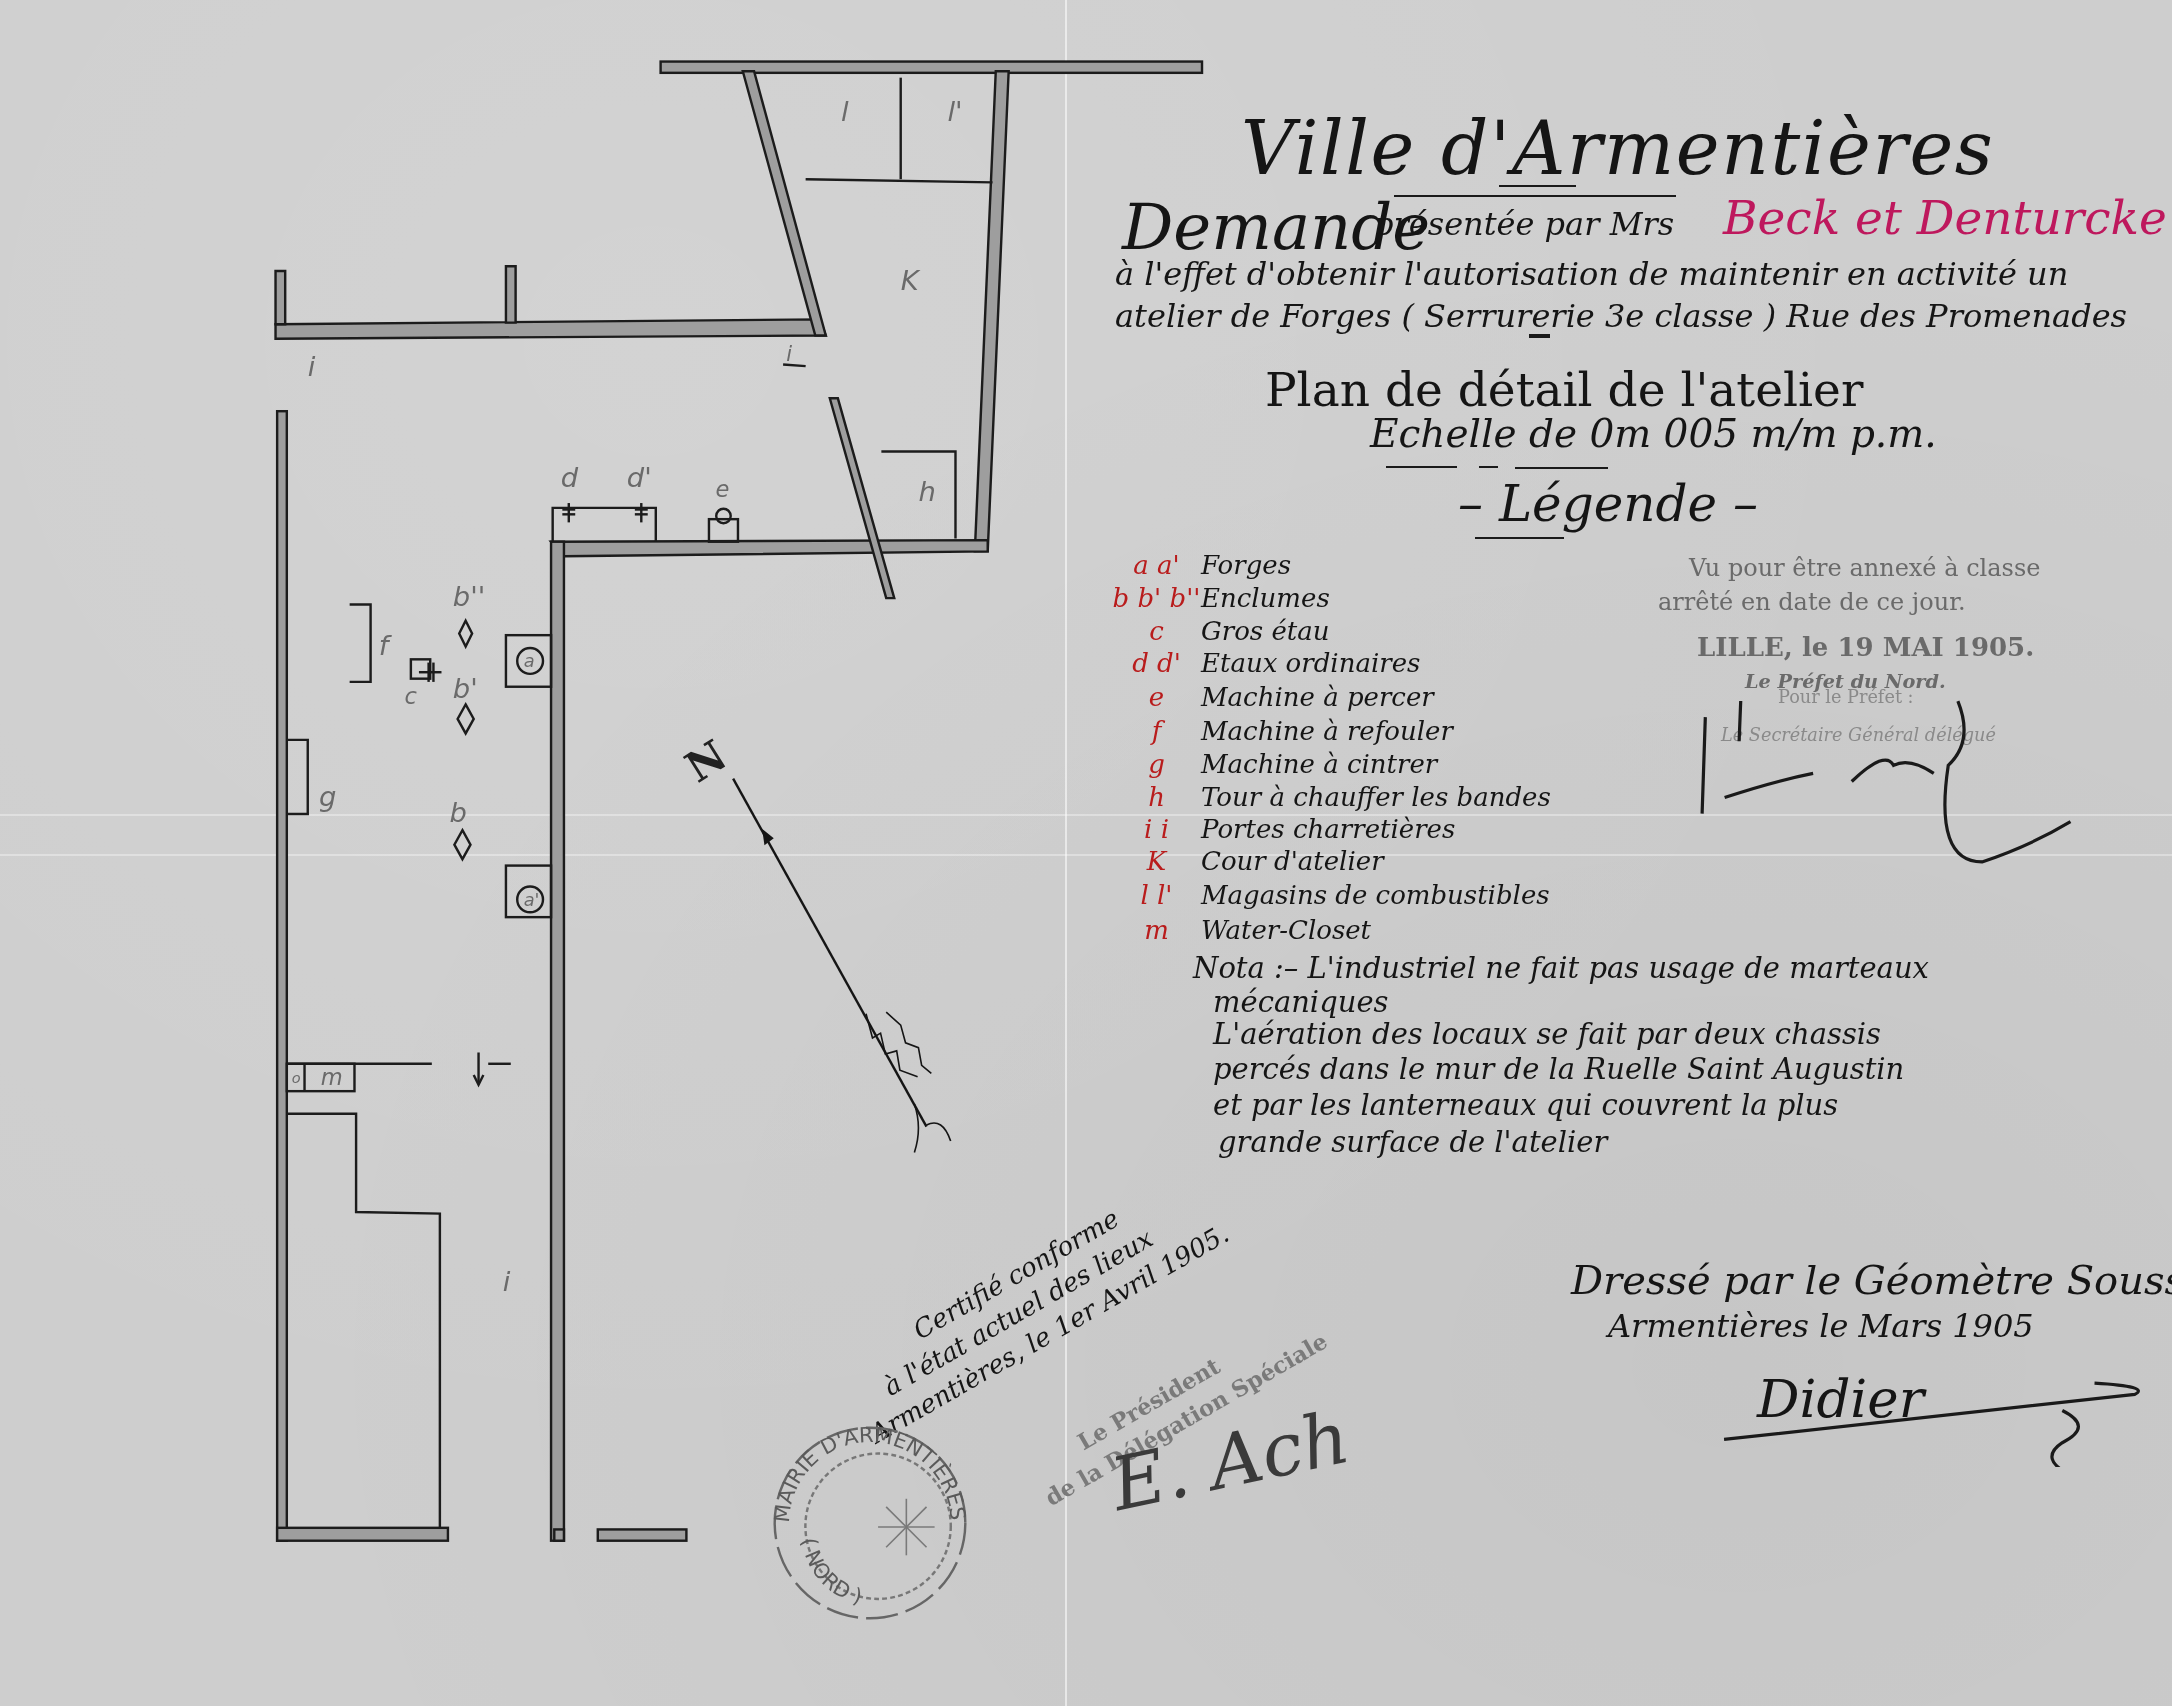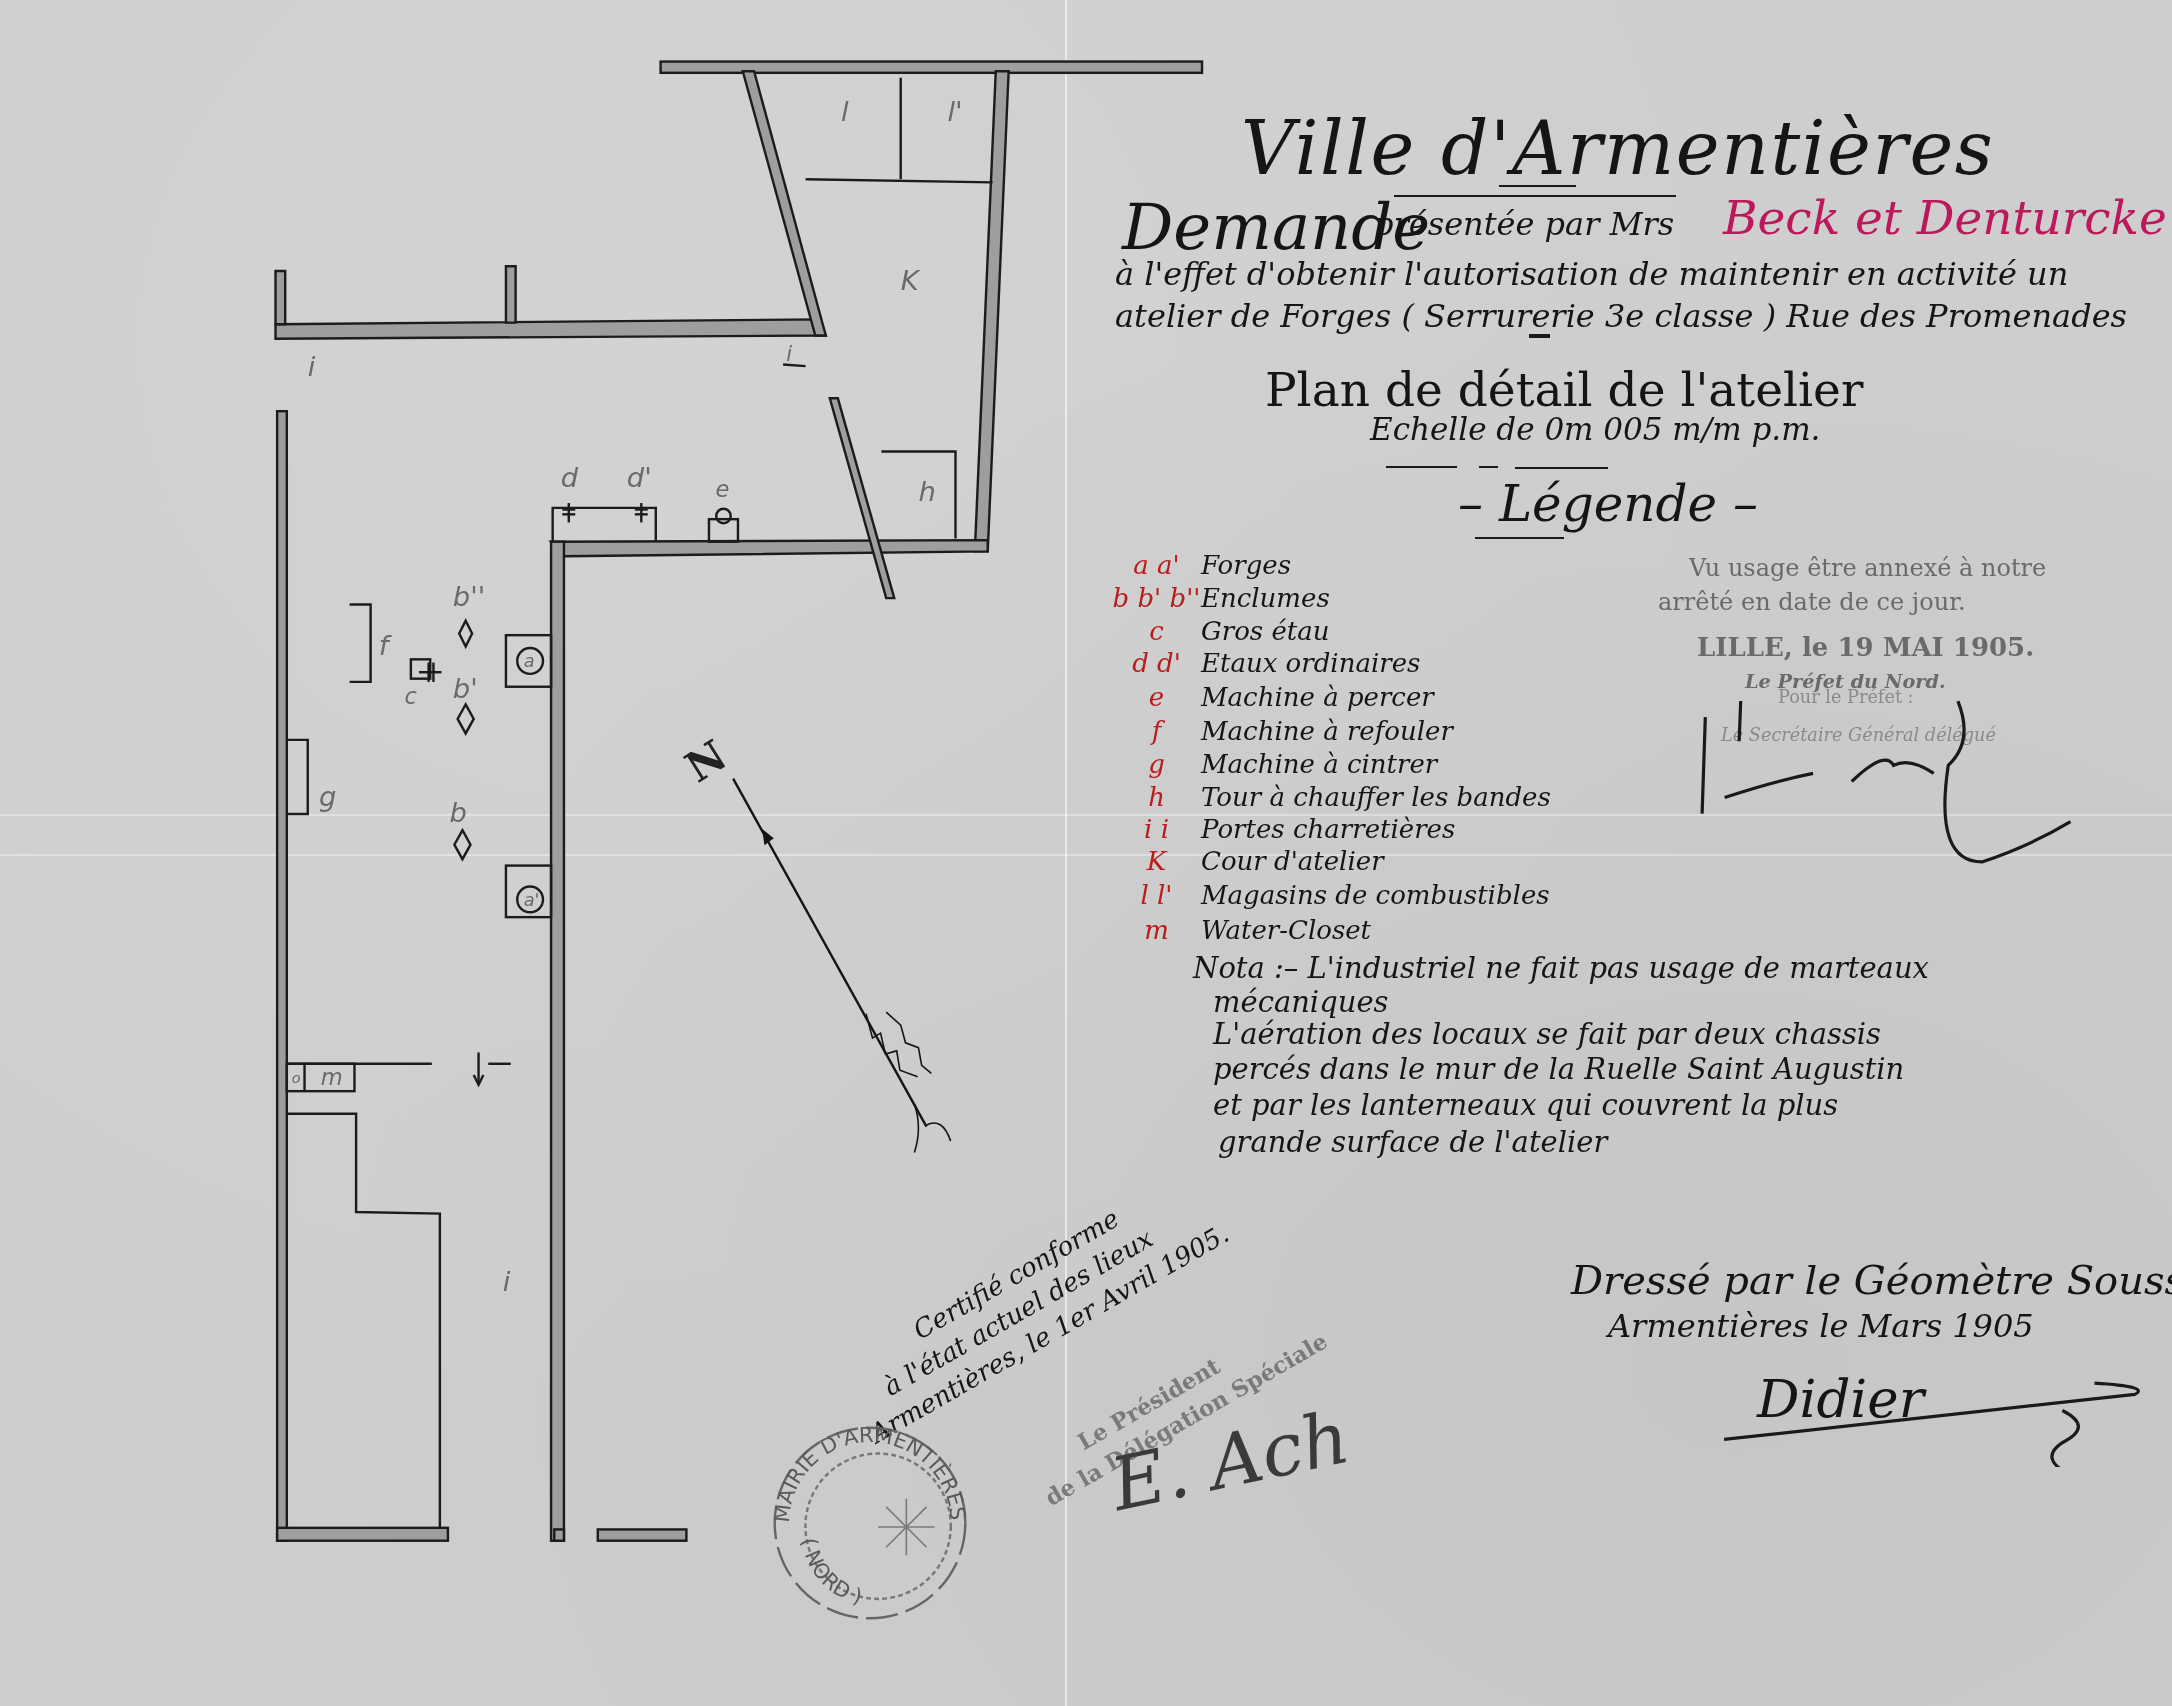--- a/index.html
+++ b/index.html
@@ -22,21 +22,21 @@
   .abs { position: absolute; white-space: nowrap; }
   .script { font-family: "DejaVu Serif", serif; font-style: italic; }
   .title {
     left: 1241px; top: 105px; font-size: 74px; letter-spacing: 1.6px;
   }
   .rule { position: absolute; height: 3.2px; background: #1a1a1a; }
   .req-line { font-size: 32px; font-style: italic; }
   .req-demande { font-size: 64px; font-style: italic; }
   .req-names { font-size: 47px; font-style: italic; color: #be185d; }
   .plan-title { left: 1265px; top: 362px; font-size: 47px; }
-  .scale { left: 1370px; top: 411px; font-size: 31px; font-style: italic; }
+  .scale { left: 1370px; top: 411px; font-size: 39px; font-style: italic; }
   .legend-title { left: 1458px; top: 475px; font-size: 50px; font-style: italic; }
   .legend-row { position: absolute; left: 1112px; font-size: 26px; font-style: italic; }
   .legend-row .key { display: inline-block; width: 89px; color: #b91c1c; text-align: center; }
   .legend-row .val { display: inline-block; }
   .nota { position: absolute; left: 1193px; font-size: 29px; font-style: italic; }
   .stamp-text { font-family: "DejaVu Serif", serif; color: #6a6a6a; font-size: 24px; }
   .signature { font-style: italic; font-size: 37px; }
   .plan-label { font-family: "DejaVu Sans", sans-serif; fill: #6a6a6a; font-style: italic; }
 </style>
 </head>
@@ -195,21 +195,21 @@
 <div>
   <div class="nota" style="top:951px">Nota :– L'industriel ne fait pas usage de marteaux</div>
   <div class="nota" style="top:985px; left:1213px">mécaniques</div>
   <div class="nota" style="top:1017px; left:1213px">L'aération des locaux se fait par deux chassis</div>
   <div class="nota" style="top:1052px; left:1213px">percés dans le mur de la Ruelle Saint Augustin</div>
   <div class="nota" style="top:1088px; left:1213px">et par les lanterneaux qui couvrent la plus</div>
   <div class="nota" style="top:1125px; left:1218px">grande surface de l'atelier</div>
 </div>
 
 <div>
-  <div class="abs stamp-text" style="left:1689px; top:554px;">Vu usage être annexé à notre</div>
+  <div class="abs stamp-text" style="left:1689px; top:554px;">Vu pour être annexé à classe</div>
   <div class="abs stamp-text" style="left:1658px; top:588px;">arrêté en date de ce jour.</div>
   <div class="abs stamp-text" style="left:1697px; top:632px; font-size:26px; font-weight:bold;">LILLE, le 19 MAI 1905.</div>
   <div class="abs stamp-text" style="left:1745px; top:670px; font-style:italic; font-weight:bold; font-size:19.3px;">Le Préfet du Nord.</div>
   <div class="abs stamp-text" style="left:1778px; top:687px; font-size:17.7px; color:#8a8a8a;">Pour le Préfet :</div>
   <div class="abs stamp-text" style="left:1721px; top:725px; font-style:italic; font-size:17.7px; color:#8a8a8a;">Le Secrétaire Général délégué</div>
   <svg class="abs" style="left:1692px; top:693px;" width="387" height="185" viewBox="0 0 480 230">
     <path d="M16,30 L12,150 M60,10 L58,60 M40,130 Q100,110 150,100 M198,110 Q240,70 250,90 Q270,80 300,100 M330,10 Q350,60 318,90 Q300,210 360,210 Q420,190 470,160" stroke="#1a1a1a" stroke-width="4" fill="none"></path>
   </svg>
 </div>
 

